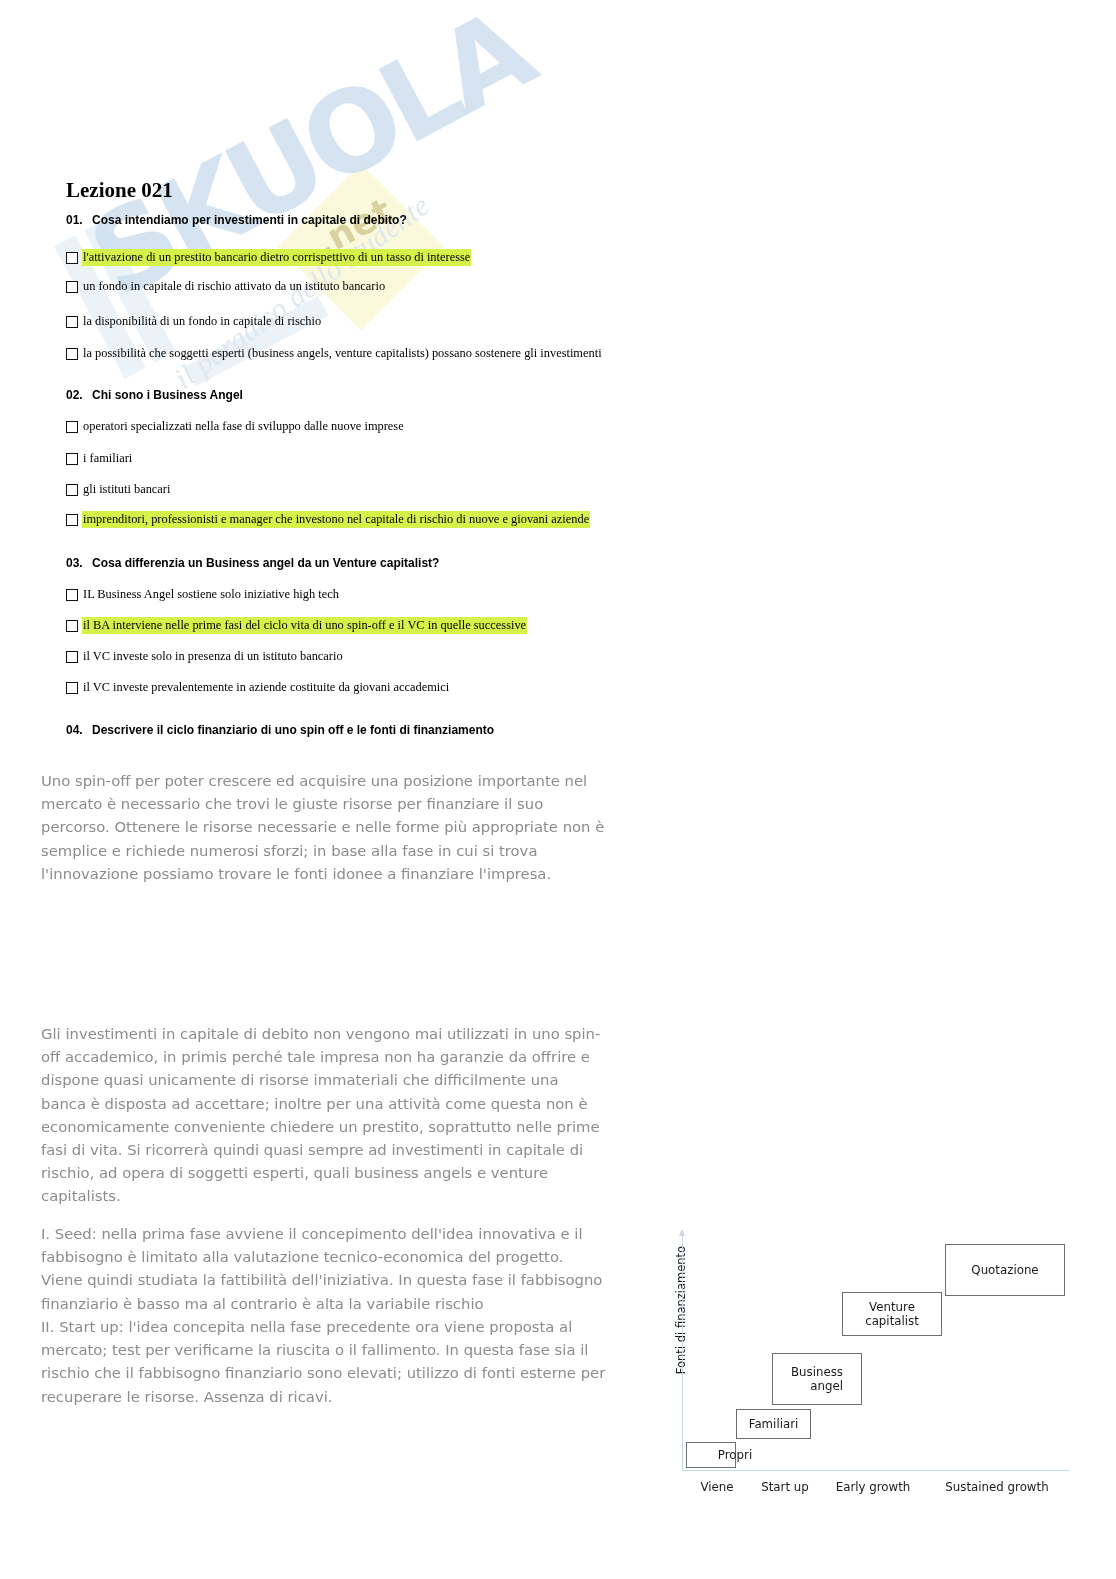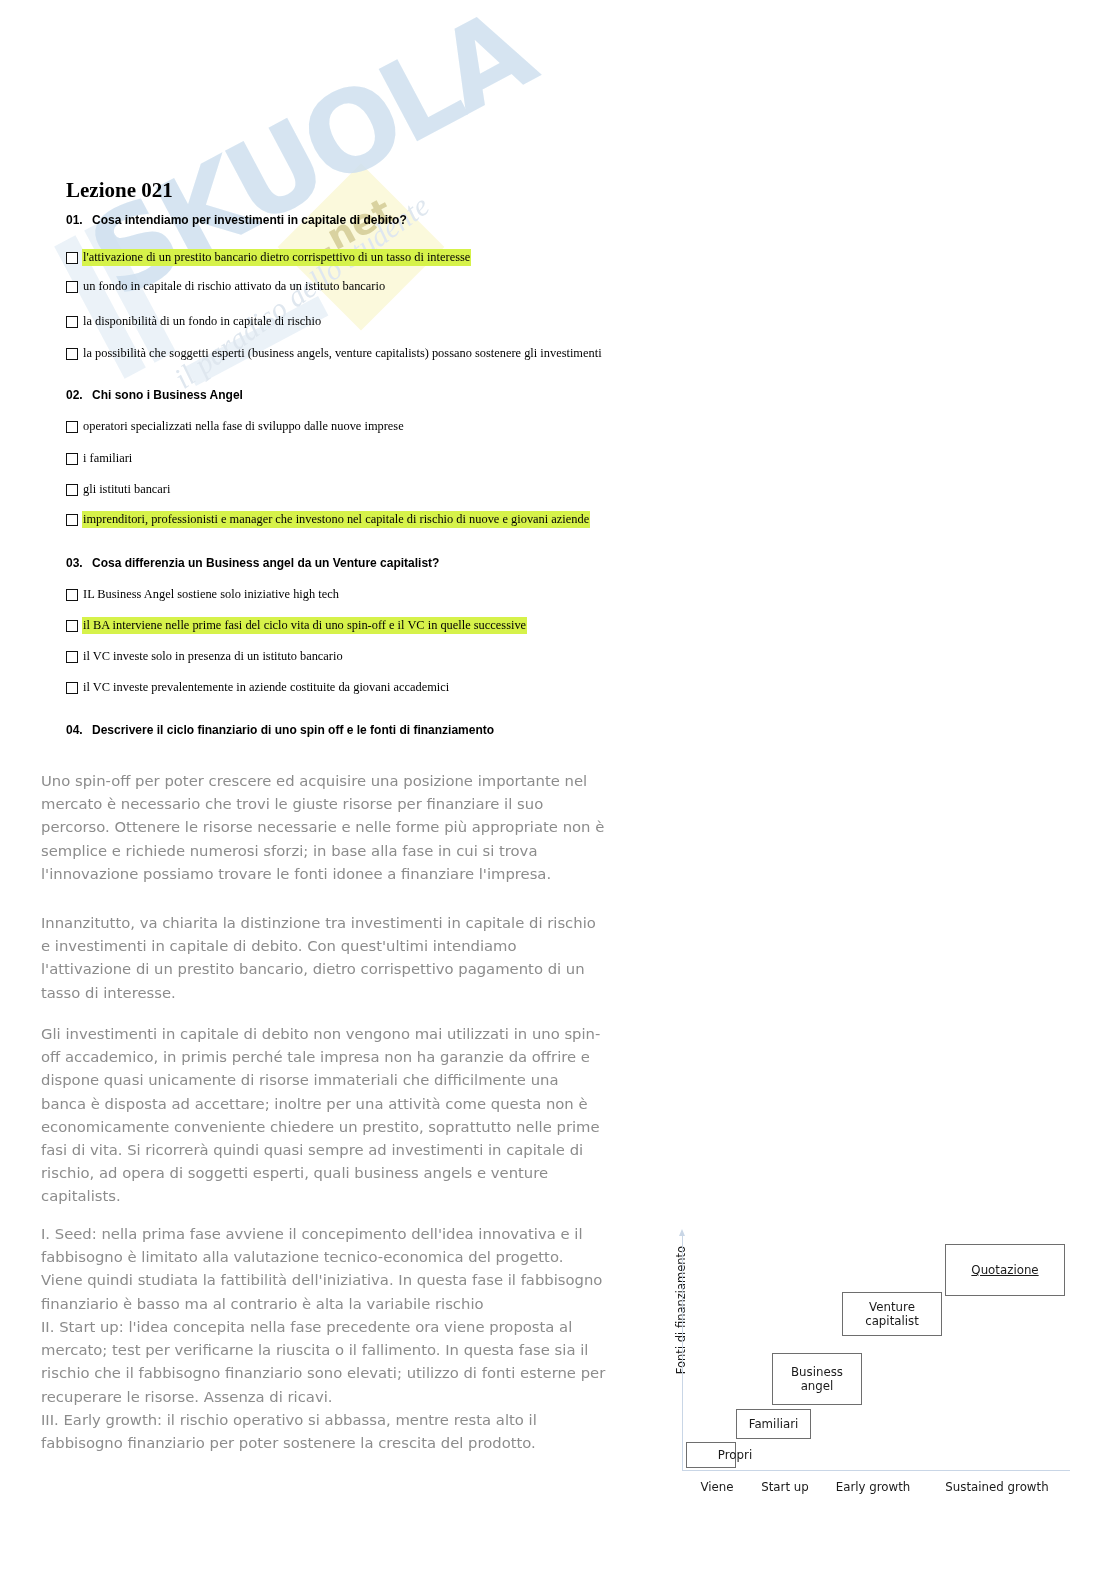--- a/index.html
+++ b/index.html
@@ -298,48 +298,46 @@
       <span class="checkbox"></span>
       <span class="ans-text">il VC investe prevalentemente in aziende costituite da giovani accademici</span>
     </div>
 
     <div class="question" style="top:723px;">
       <span class="q-num">04.</span><span>Descrivere il ciclo finanziario di uno spin off e le fonti di finanziamento</span>
     </div>
   </div>
 
   <div class="prose" style="top:769px;">Uno spin-off per poter crescere ed acquisire una posizione importante nel mercato è necessario che trovi le giuste risorse per finanziare il suo percorso. Ottenere le risorse necessarie e nelle forme più appropriate non è semplice e richiede numerosi sforzi; in base alla fase in cui si trova l'innovazione possiamo trovare le fonti idonee a finanziare l'impresa.</div>
-  <div class="prose" style="top:911px;">Innanzitutto, va chiarita la distinzione tra investimenti in capitale di rischio e investimenti in capitale di debito. Con quest'ultimi intendiamo l'attivazione di un prestito bancario, dietro corrispettivo pagamento di un tasso di interesse.</div>
   <div class="prose" style="top:1022px;">Gli investimenti in capitale di debito non vengono mai utilizzati in uno spin-off accademico, in primis perché tale impresa non ha garanzie da offrire e dispone quasi unicamente di risorse immateriali che difficilmente una banca è disposta ad accettare; inoltre per una attività come questa non è economicamente conveniente chiedere un prestito, soprattutto nelle prime fasi di vita. Si ricorrerà quindi quasi sempre ad investimenti in capitale di rischio, ad opera di soggetti esperti, quali business angels e venture capitalists.</div>
   <div class="prose" style="top:1222px;">I. Seed: nella prima fase avviene il concepimento dell'idea innovativa e il fabbisogno è limitato alla valutazione tecnico-economica del progetto. Viene quindi studiata la fattibilità dell'iniziativa. In questa fase il fabbisogno finanziario è basso ma al contrario è alta la variabile rischio</div>
   <div class="prose" style="top:1315px;">II. Start up: l'idea concepita nella fase precedente ora viene proposta al mercato; test per verificarne la riuscita o il fallimento. In questa fase sia il rischio che il fabbisogno finanziario sono elevati; utilizzo di fonti esterne per recuperare le risorse. Assenza di ricavi.</div>
-  <div class="prose" style="top:1408px;">III. Early growth: il rischio operativo si abbassa, mentre resta alto il fabbisogno finanziario per poter sostenere la crescita del prodotto.</div>
 
   <div id="chart">
     <div id="y-axis-label">Fonti di finanziamento</div>
     <div id="y-axis-arrow"></div>
     <div id="y-axis-line"></div>
     <div id="x-axis-line"></div>
     <div id="chart-boxes">
         <div class="stair-box" style="left: 41px; top: 227px; width: 50px; height: 26px;">
           <span style="white-space: pre-line; margin-left: 48px;">Propri</span>
         </div>
         <div class="stair-box" style="left: 91px; top: 194px; width: 75px; height: 30px;">
           <span style="white-space: pre-line;">Familiari</span>
         </div>
-        <div class="stair-box" style="left: 127px; top: 138px; width: 90px; height: 52px;">
+        <div class="stair-box" style="left: 127px; top: 138px; width: 90px; height: 52px; text-align: right;">
           <span style="white-space: pre-line;">Business
 angel</span>
         </div>
         <div class="stair-box" style="left: 197px; top: 77px; width: 100px; height: 44px;">
           <span style="white-space: pre-line;">Venture
 capitalist</span>
         </div>
         <div class="stair-box" style="left: 300px; top: 29px; width: 120px; height: 52px;">
-          <span style="white-space: pre-line; text-decoration: underline;">Quotazione</span>
+          <span style="white-space: pre-line;">Quotazione</span>
         </div>
       </div>
     <div id="chart-ticks">
         <div class="x-tick" style="left: 12px; width: 120px;">Viene</div>
         <div class="x-tick" style="left: 80px; width: 120px;">Start up</div>
         <div class="x-tick" style="left: 168px; width: 120px;">Early growth</div>
         <div class="x-tick" style="left: 292px; width: 120px;">Sustained growth</div>
       </div>
   </div>
 

